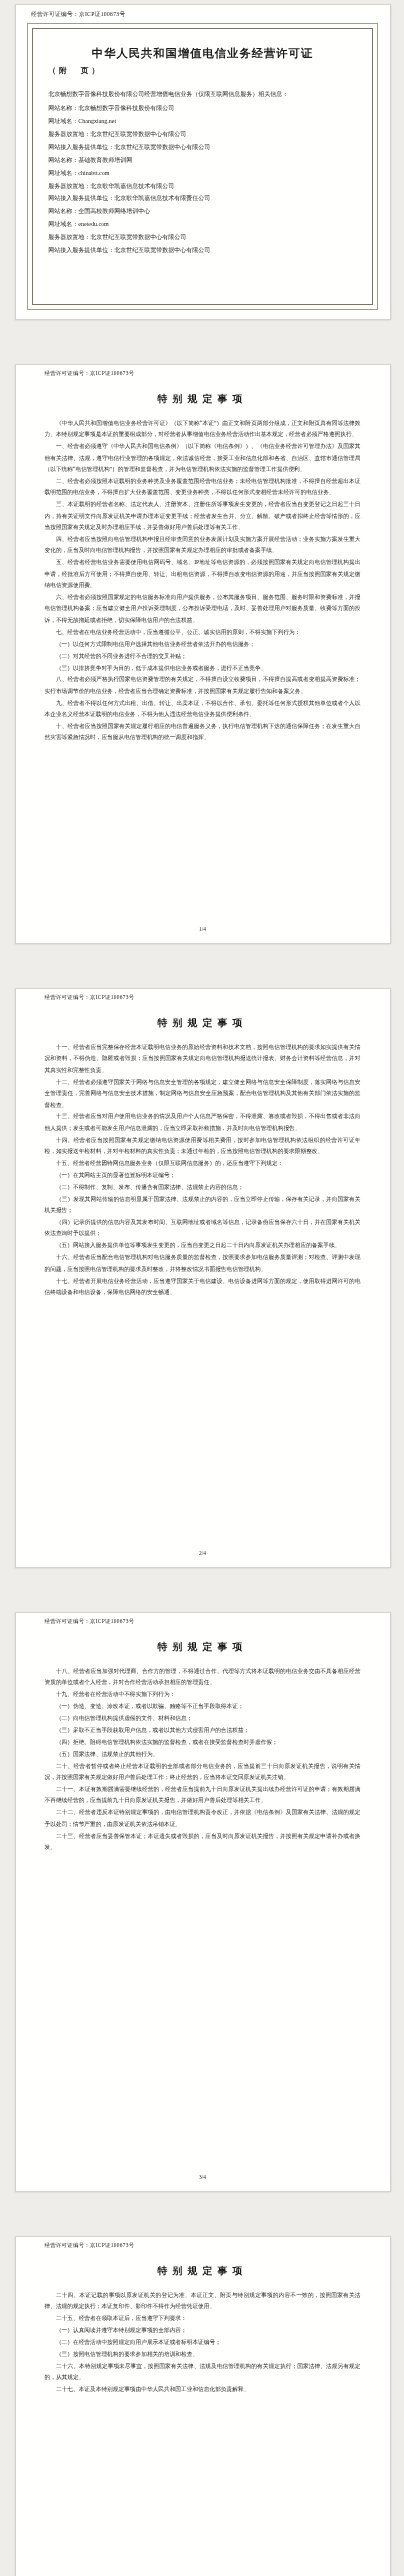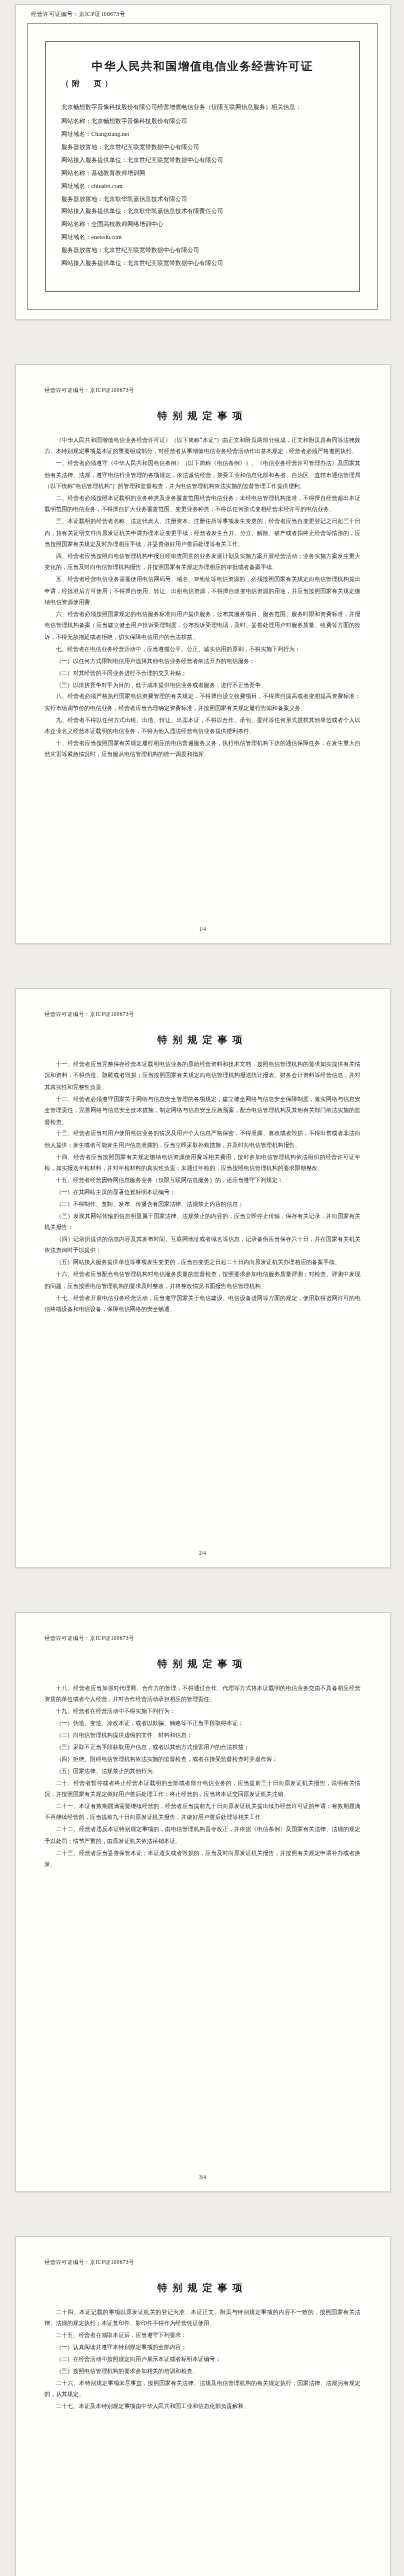--- a/index.html
+++ b/index.html
@@ -21,21 +21,21 @@
   }
   
   .page--cert { height:316px; }
   .cert-header {
     position:absolute; top:6.2px; left:15.5px;
     font-size:5.7px; letter-spacing:0.3px;
   }
   .cert-frame {
     position:absolute; left:11.3px; right:11.3px; top:17.5px; bottom:9.3px;
     border:0.5px solid #a59c8e;
-    padding:17px;
+    padding:4px;
     box-sizing:border-box;
   }
   .cert-frame-inner {
     border:1px solid #7d7366;
     height:100%;
     box-sizing:border-box;
     padding:12.4px 15.5px;
     overflow:hidden;
   }
   .cert-title {
@@ -55,21 +55,21 @@
   .cert-intro {
     margin:12.4px 0 2.1px 0;
     font-size:6px;
     line-height:1.9;
   }
   .cert-info-line {
     font-size:6px;
     line-height:2.15;
   }
   
-  .page--prov { height:580px; padding:22px 29px 0 29px;margin-top:44px; }
+  .page--prov { height:580px; padding:5px 29px 0 29px;margin-top:44px; }
   .page--prov.page--last { height:699px; margin-bottom:5.2px; }
   .prov-header { font-size:5.4px; letter-spacing:0.3px; }
   .prov-title {
     margin:15.5px 0 12.4px 0;
     text-align:center;
     font-size:9.8px;
     font-weight:bold;
     letter-spacing:5.2px;
   }
   .prov-body {

